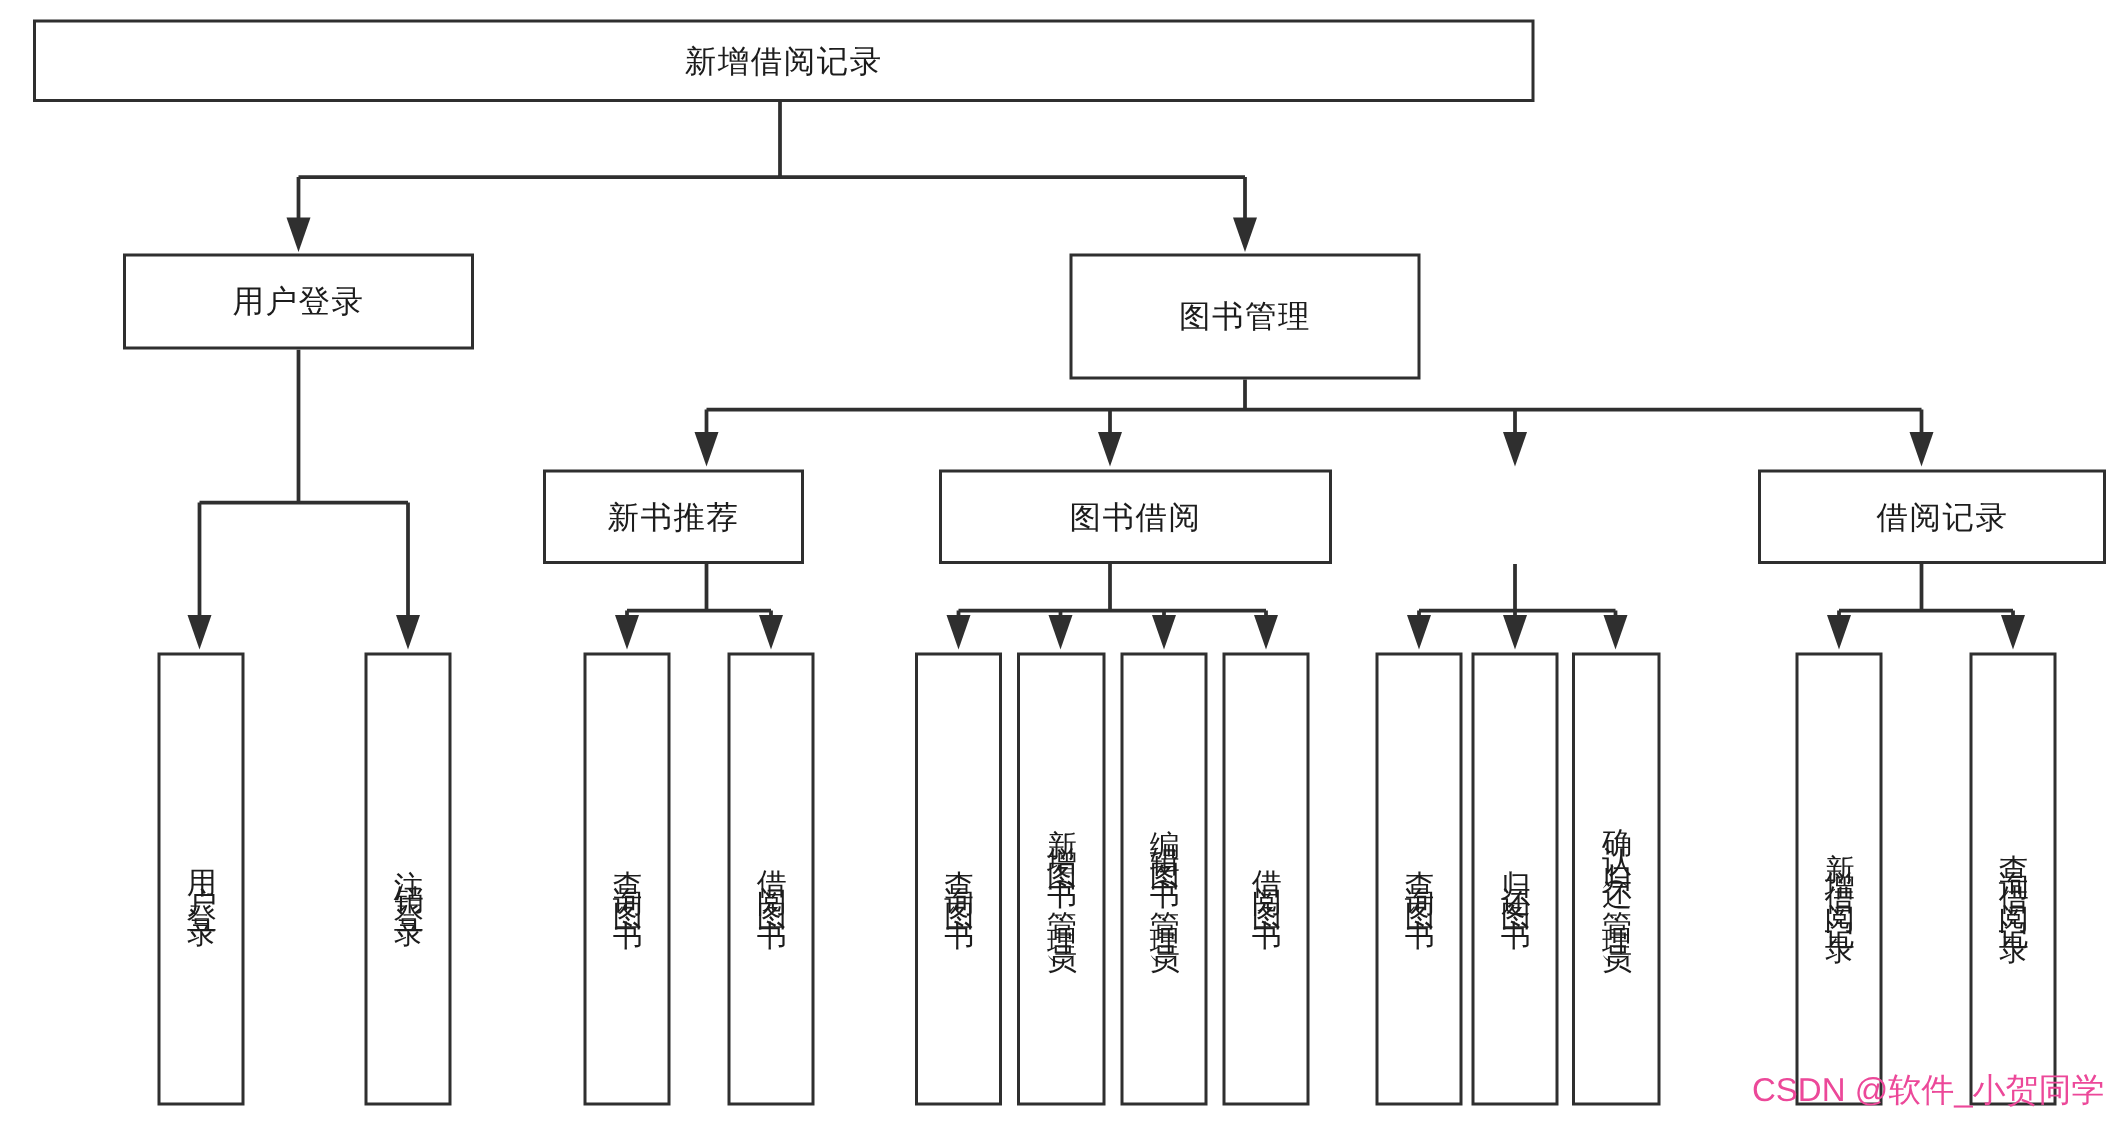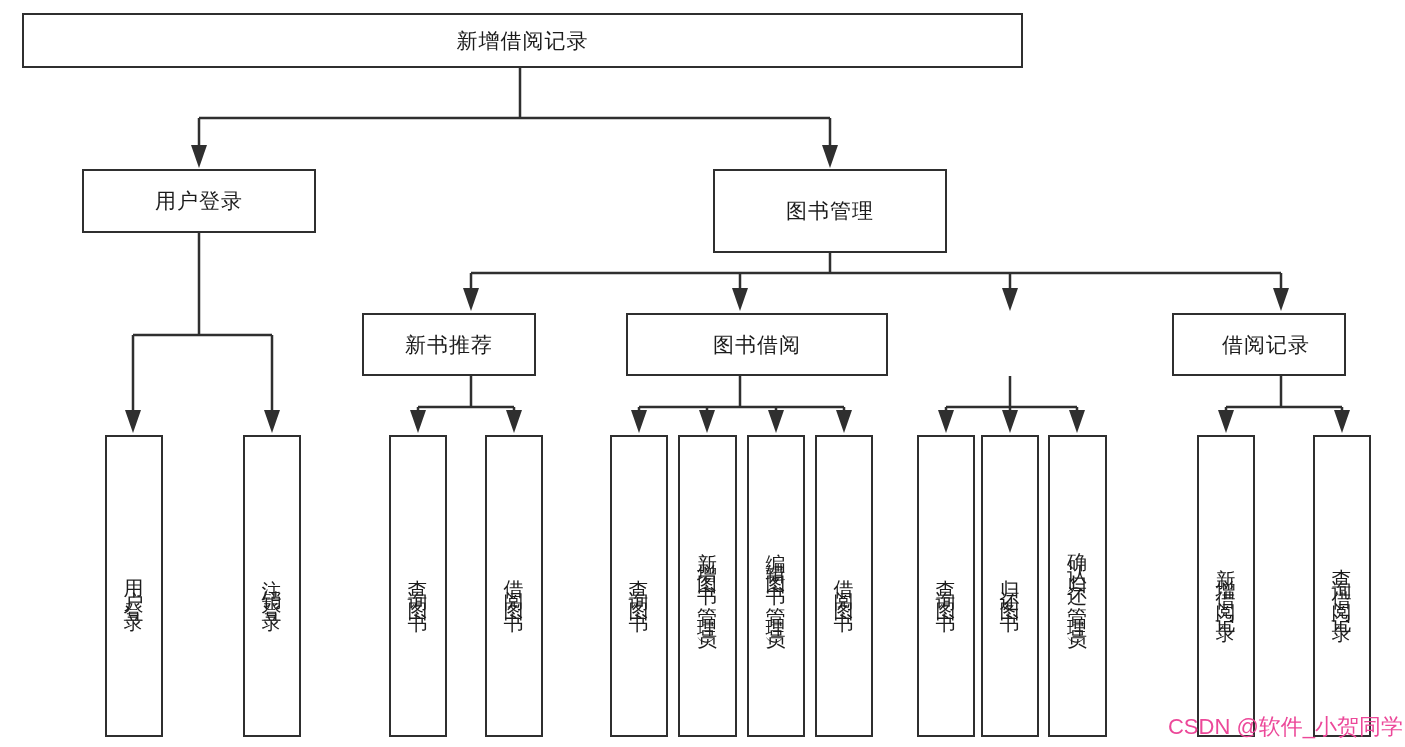--- a/index.html
+++ b/index.html
@@ -104,21 +104,21 @@
   <div class="node" style="left:713px; top:169px; width:234px; height:84px;align-items:center;">
     <span class="hlabel">图书管理</span>
   </div>
 
   <div class="node" style="left:362px; top:313px; width:174px; height:63px;">
     <span class="hlabel">新书推荐</span>
   </div>
   <div class="node" style="left:607px; top:313px; width:262px; height:63px;margin-left:19px;">
     <span class="hlabel">图书借阅</span>
   </div>
-  <div class="node" style="left:1172px; top:313px; width:174px; height:63px;padding-left:14px;">
+  <div class="node" style="left:1172px; top:313px; width:232px; height:63px;padding-left:14px;">
     <span class="hlabel">借阅记录</span>
   </div>
 
   <div class="node leaf" style="left:105px;">
     <span class="vlabel">用户登录</span>
   </div>
   <div class="node leaf" style="left:243px;">
     <span class="vlabel">注销登录</span>
   </div>
 

